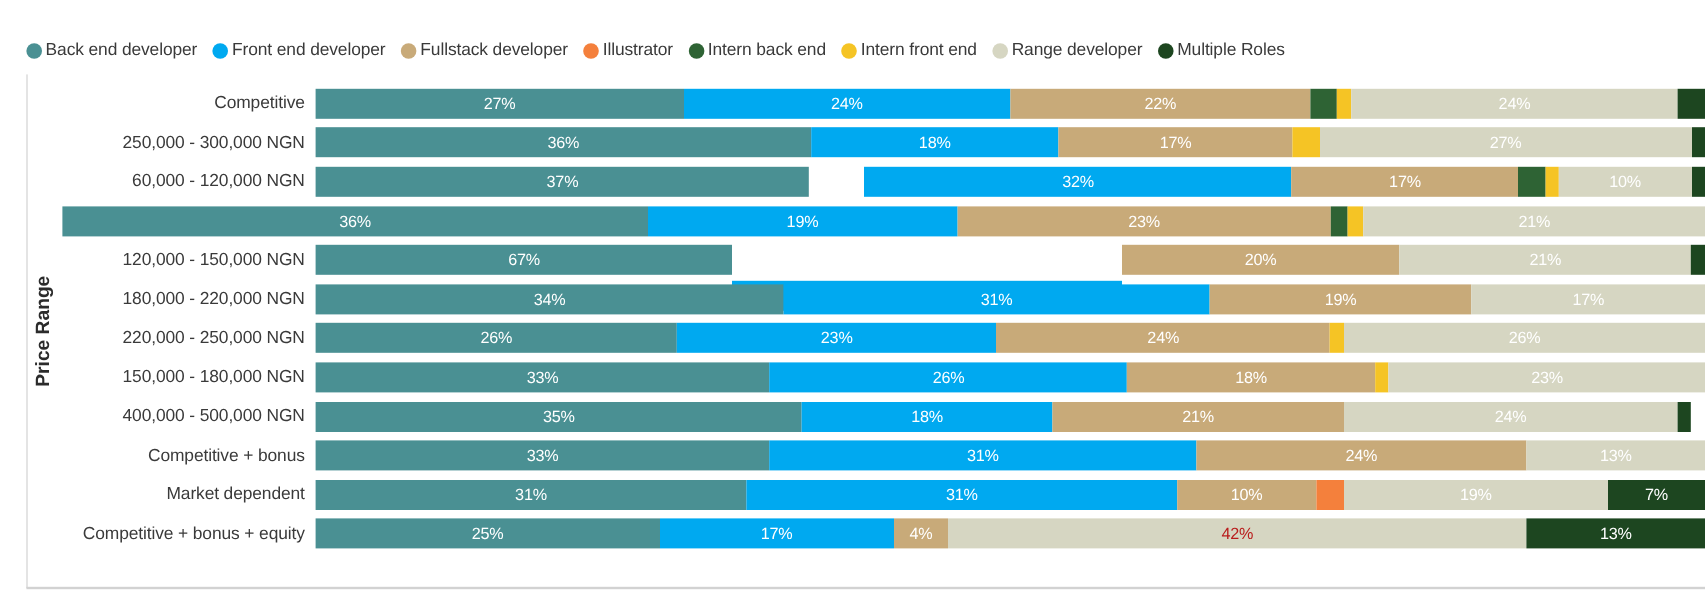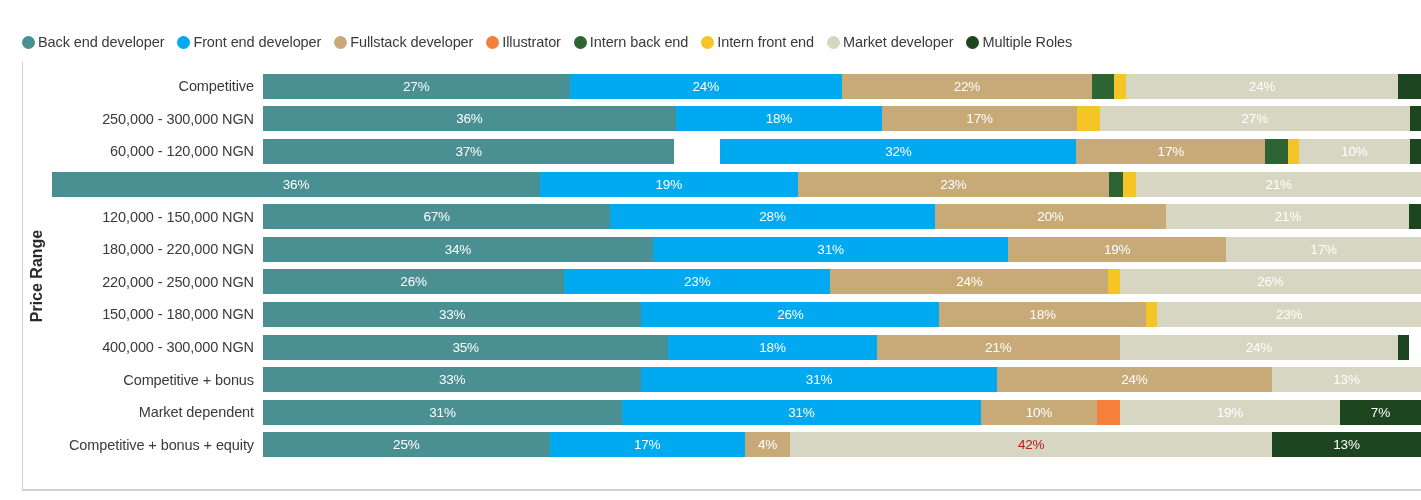--- a/index.html
+++ b/index.html
@@ -83,21 +83,21 @@
     color: #3a3a3a;
     white-space: nowrap;
     letter-spacing: -0.1px;
     flex: none;
   }
   .bar-track {
     position: relative;
     flex: 1 1 auto;
     height: 25px;
     display: flex;
-    align-items: flex-end;
+    align-items: flex-start;
   }
   .seg {
     height: 100%;
     display: flex;
     align-items: center;
     justify-content: center;
     overflow: hidden;
   }
   .seg-label {
     font-size: 13.5px;
@@ -139,21 +139,21 @@
       <div class="legend-item">
         <span class="legend-dot" style="background: rgb(46, 99, 52);"></span>
         <span class="legend-label">Intern back end</span>
       </div>
       <div class="legend-item">
         <span class="legend-dot" style="background: rgb(245, 196, 37);"></span>
         <span class="legend-label">Intern front end</span>
       </div>
       <div class="legend-item">
         <span class="legend-dot" style="background: rgb(214, 214, 194);"></span>
-        <span class="legend-label">Market developer</span>
+        <span class="legend-label">Range developer</span>
       </div>
       <div class="legend-item">
         <span class="legend-dot" style="background: rgb(29, 70, 32);"></span>
         <span class="legend-label">Multiple Roles</span>
       </div>
     </div>
 
   <div id="plot-frame"></div>
 
   <div id="axis-title">
@@ -303,21 +303,21 @@
           <div class="seg" title="Fullstack developer 18%" style="background: rgb(200, 170, 121); width: 18%;">
             <span class="seg-label">18%</span>
           </div>
           <div class="seg" title="Intern front end 1%" style="background: rgb(245, 196, 37); width: 1%;"></div>
           <div class="seg" title="Mobile developer 23%" style="background: rgb(214, 214, 194); width: 23%;">
             <span class="seg-label" style="color: rgb(255, 255, 255);">23%</span>
           </div>
         </div>
       </div>
       <div class="row">
-        <div class="row-label">400,000 - 300,000 NGN</div>
+        <div class="row-label">400,000 - 500,000 NGN</div>
         <div class="bar-track">
           <div class="seg" title="Back end developer 35%" style="background: rgb(74, 144, 147); width: 35%;">
             <span class="seg-label">35%</span>
           </div>
           <div class="seg" title="Front end developer 18%" style="background: rgb(0, 169, 240); width: 18%;">
             <span class="seg-label">18%</span>
           </div>
           <div class="seg" title="Fullstack developer 21%" style="background: rgb(200, 170, 121); width: 21%;">
             <span class="seg-label">21%</span>
           </div>

